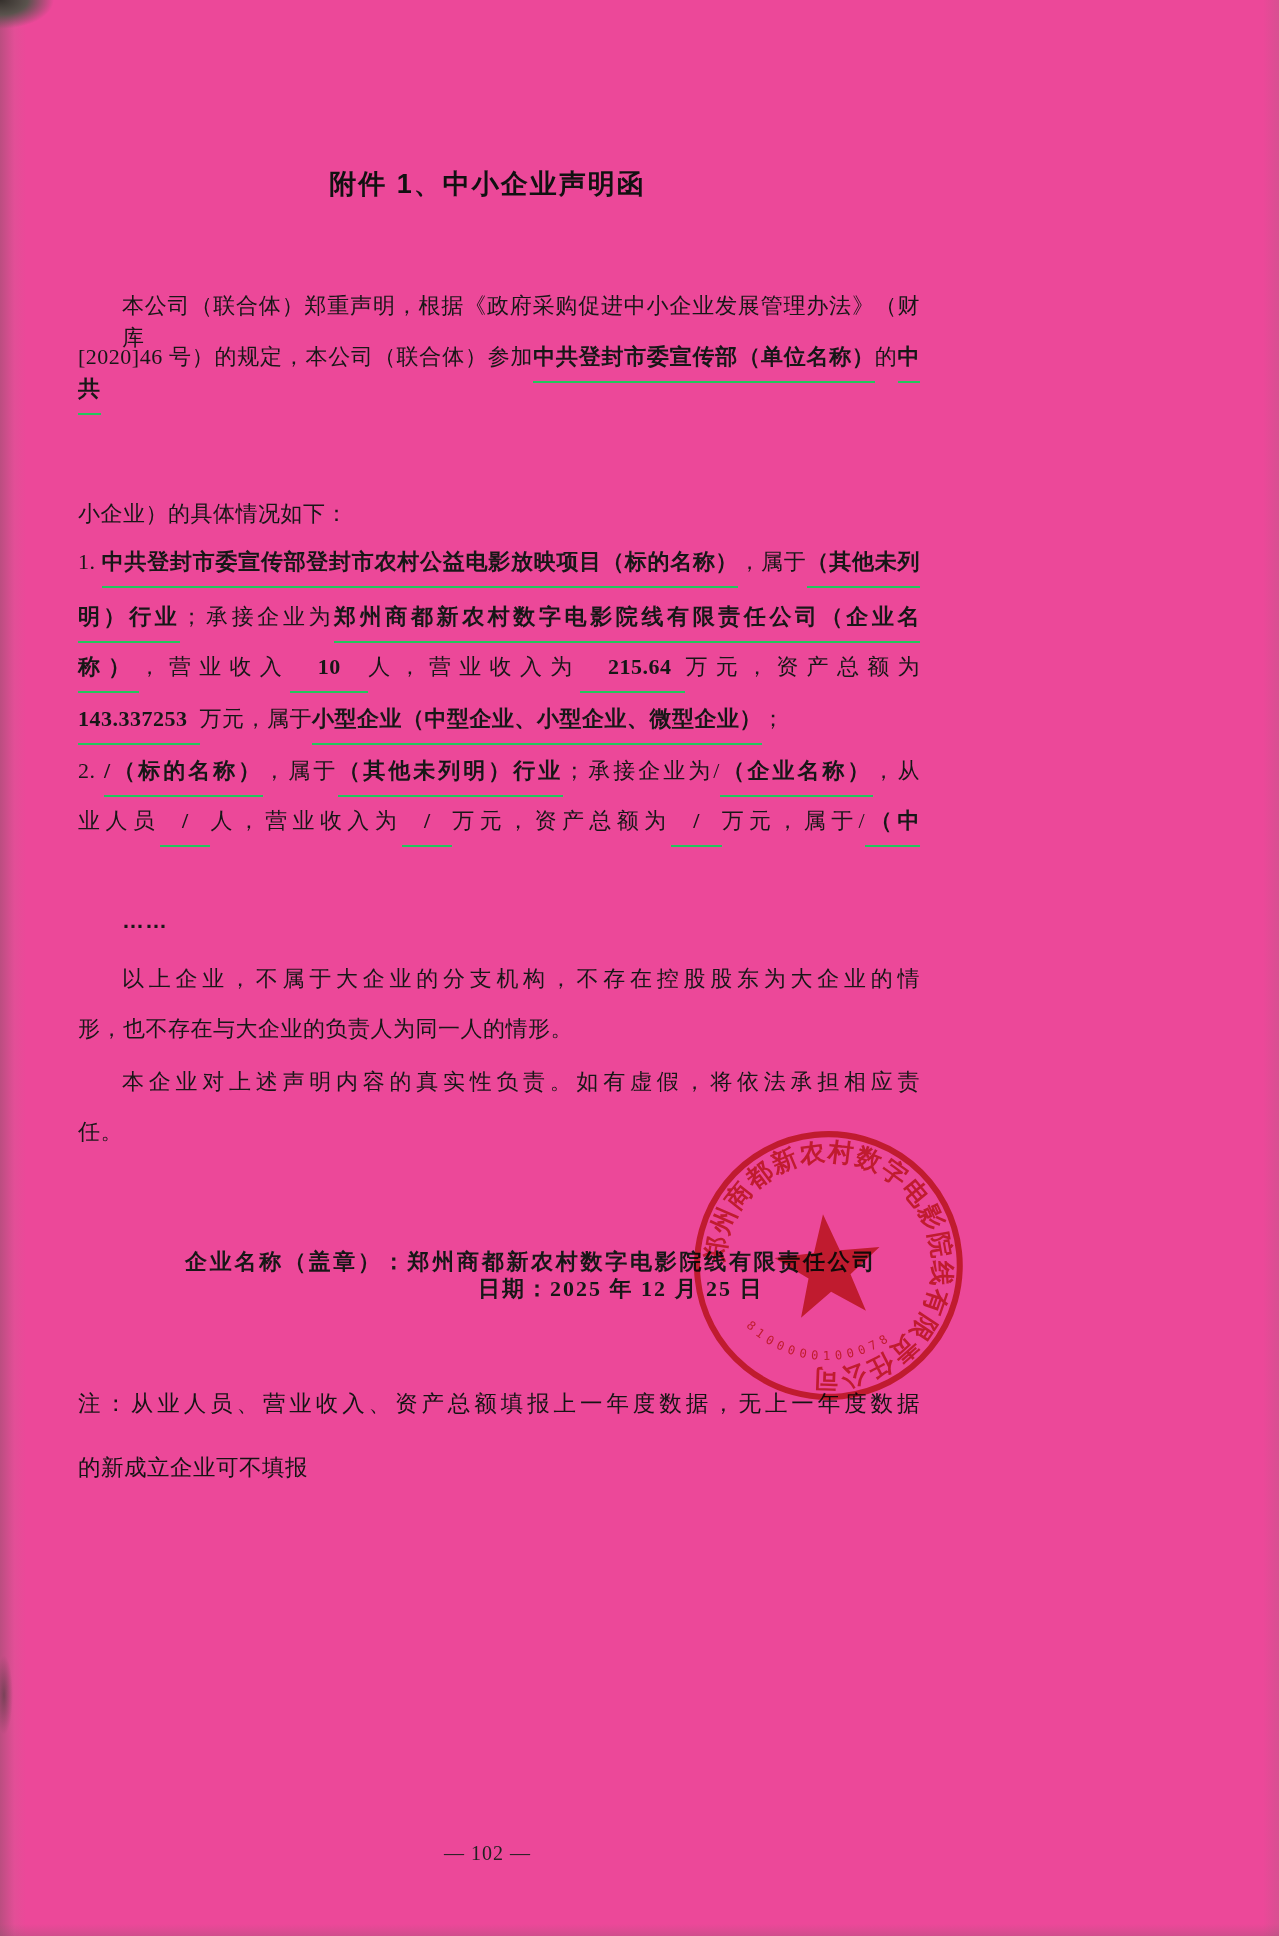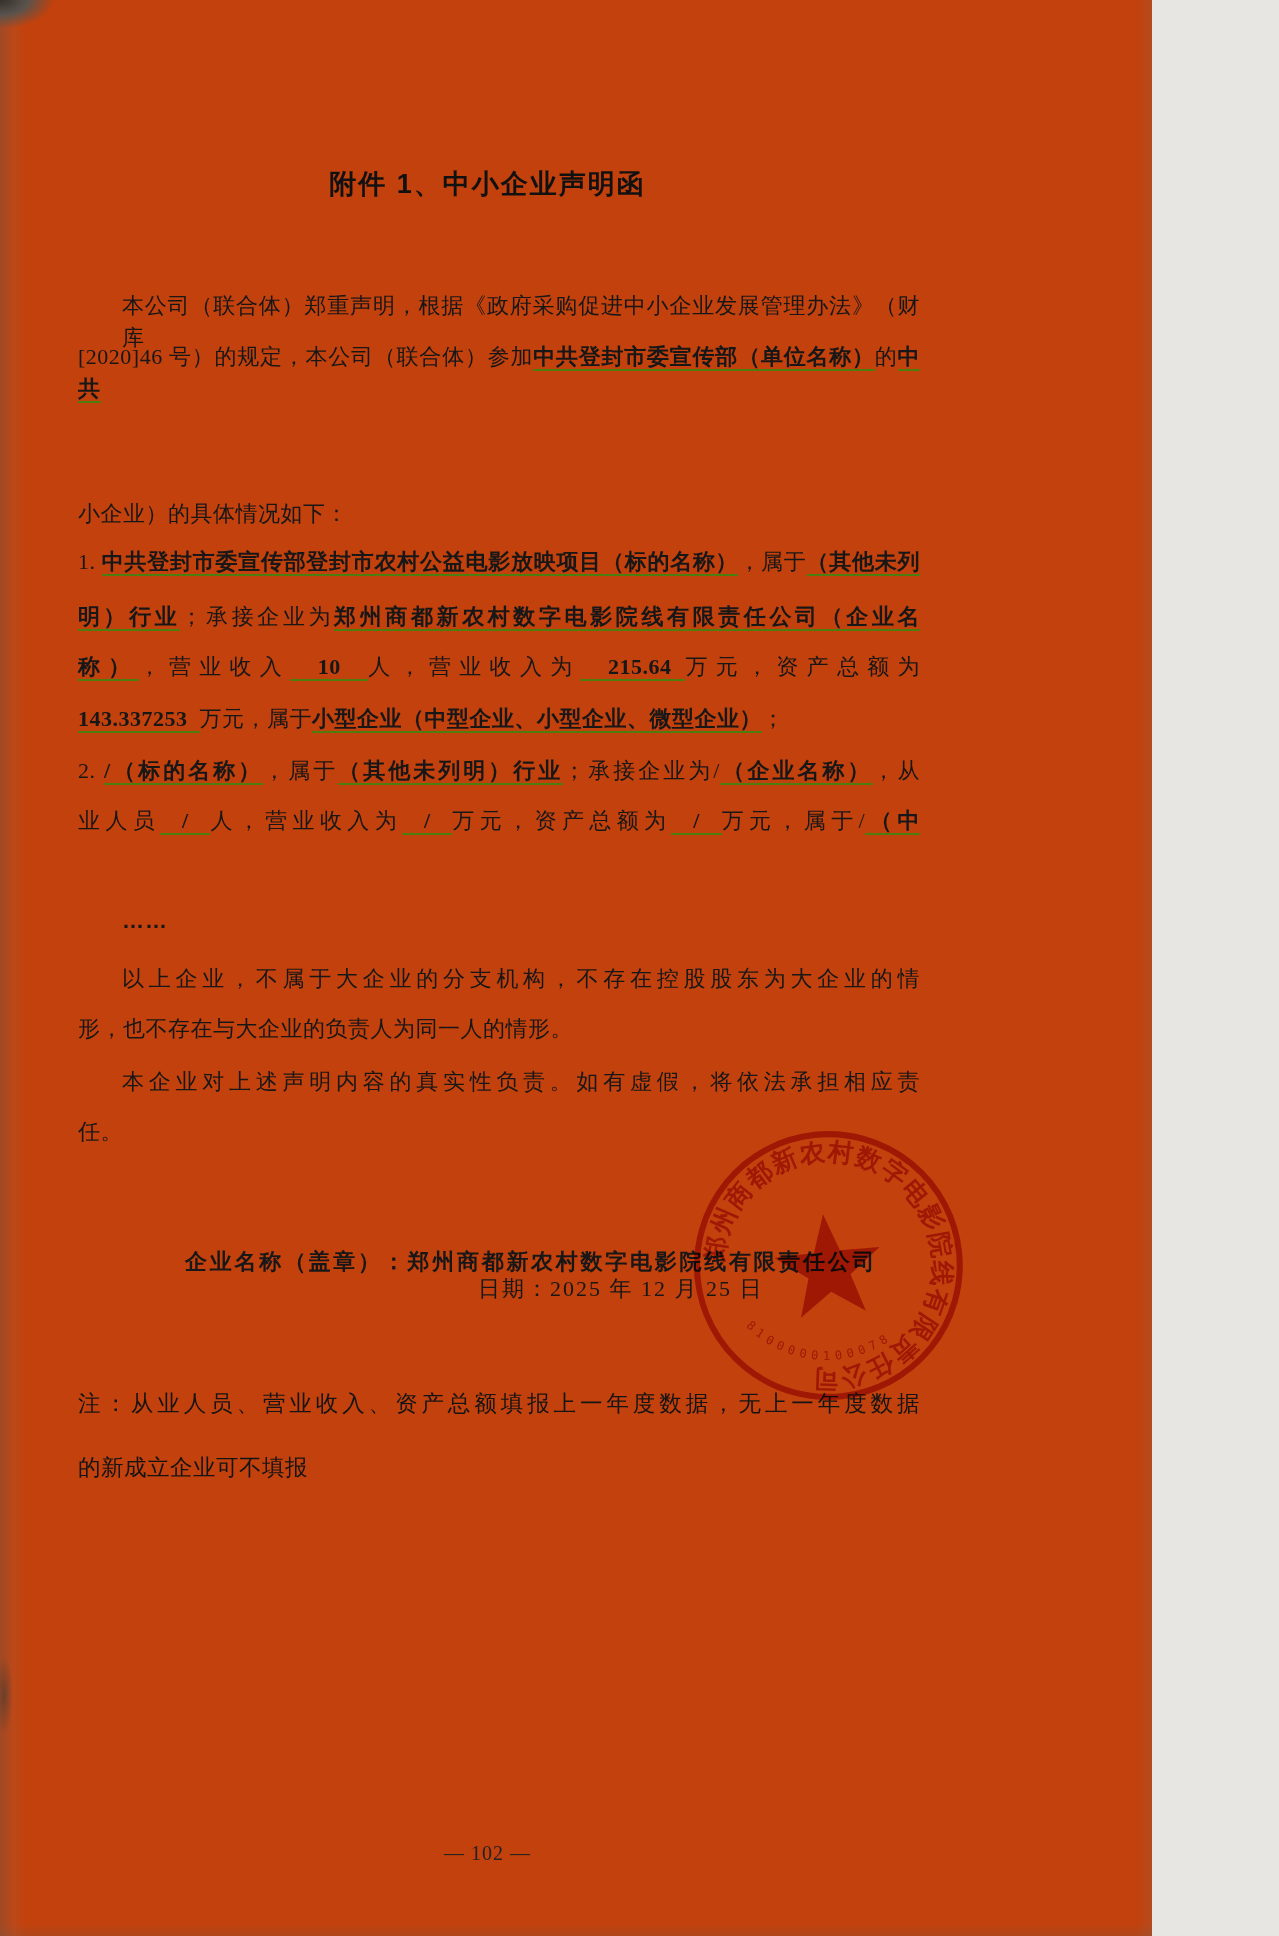--- a/index.html
+++ b/index.html
@@ -1,19 +1,19 @@
 <!DOCTYPE html>
 <html><head>
 <meta charset="utf-8">
 <style>
   html,body{margin:0;padding:0;background:#e8e6e2;}
   .page{
     position:relative;
-    width:1152px;height:1936px;
-    background:#c2410c;
+    width:1279px;height:1936px;
+    background:#ec4899;
     overflow:hidden;
     font-family:"Liberation Serif","DejaVu Serif",serif;
     color:#1a1a1a;
   }
   
   .edge-left{position:absolute;left:0;top:0;width:26px;height:100%;
     background:linear-gradient(to right, rgba(95,88,82,0.35), rgba(140,135,130,0.10) 55%, transparent);}
   .edge-right{position:absolute;right:0;top:0;width:16px;height:100%;
     background:linear-gradient(to left, rgba(120,115,110,0.18), transparent);}
   .edge-bottom{position:absolute;left:0;bottom:0;width:100%;height:12px;
@@ -28,26 +28,26 @@
     text-align:center;font-family:"Liberation Sans","DejaVu Sans",sans-serif;
     font-weight:700;font-size:27px;letter-spacing:2px;color:#111;
   }
   .ln{
     position:absolute;left:78px;width:842px;
     font-size:22px;line-height:32px;color:#171717;
     letter-spacing:0.5px;
   }
   .j{text-align:justify;text-align-last:justify;}
   .ind{padding-left:44px;width:798px;}
-  .u{border-bottom:2px solid #4d7c0f;padding-bottom:0;font-weight:600;}
+  .u{border-bottom:2px solid #22c55e;padding-bottom:12px;font-weight:600;}
   .p{font-weight:400;}
   .pre{white-space:pre;}
   .dots{font-family:"Liberation Sans","DejaVu Sans",sans-serif;font-weight:700;letter-spacing:1px;}
   .sig{left:185px;width:690px;text-align:justify;text-align-last:justify;font-weight:700;margin-top:24px;}
-  .date{left:478px;width:420px;font-weight:400;letter-spacing:2px;}
+  .date{left:478px;width:420px;font-weight:700;letter-spacing:2px;}
   .note{font-family:"Liberation Sans","DejaVu Sans",sans-serif;font-weight:400;font-size:22.5px;color:#141414;}
   .footer{
     position:absolute;top:1842px;left:0;width:975px;text-align:center;
     font-size:20px;letter-spacing:1px;color:#222;
   }
   
   .seal{
     position:absolute;left:686px;top:1118px;width:284px;height:288px;
     transform:rotate(-6deg);
     opacity:0.85;mix-blend-mode:multiply;

